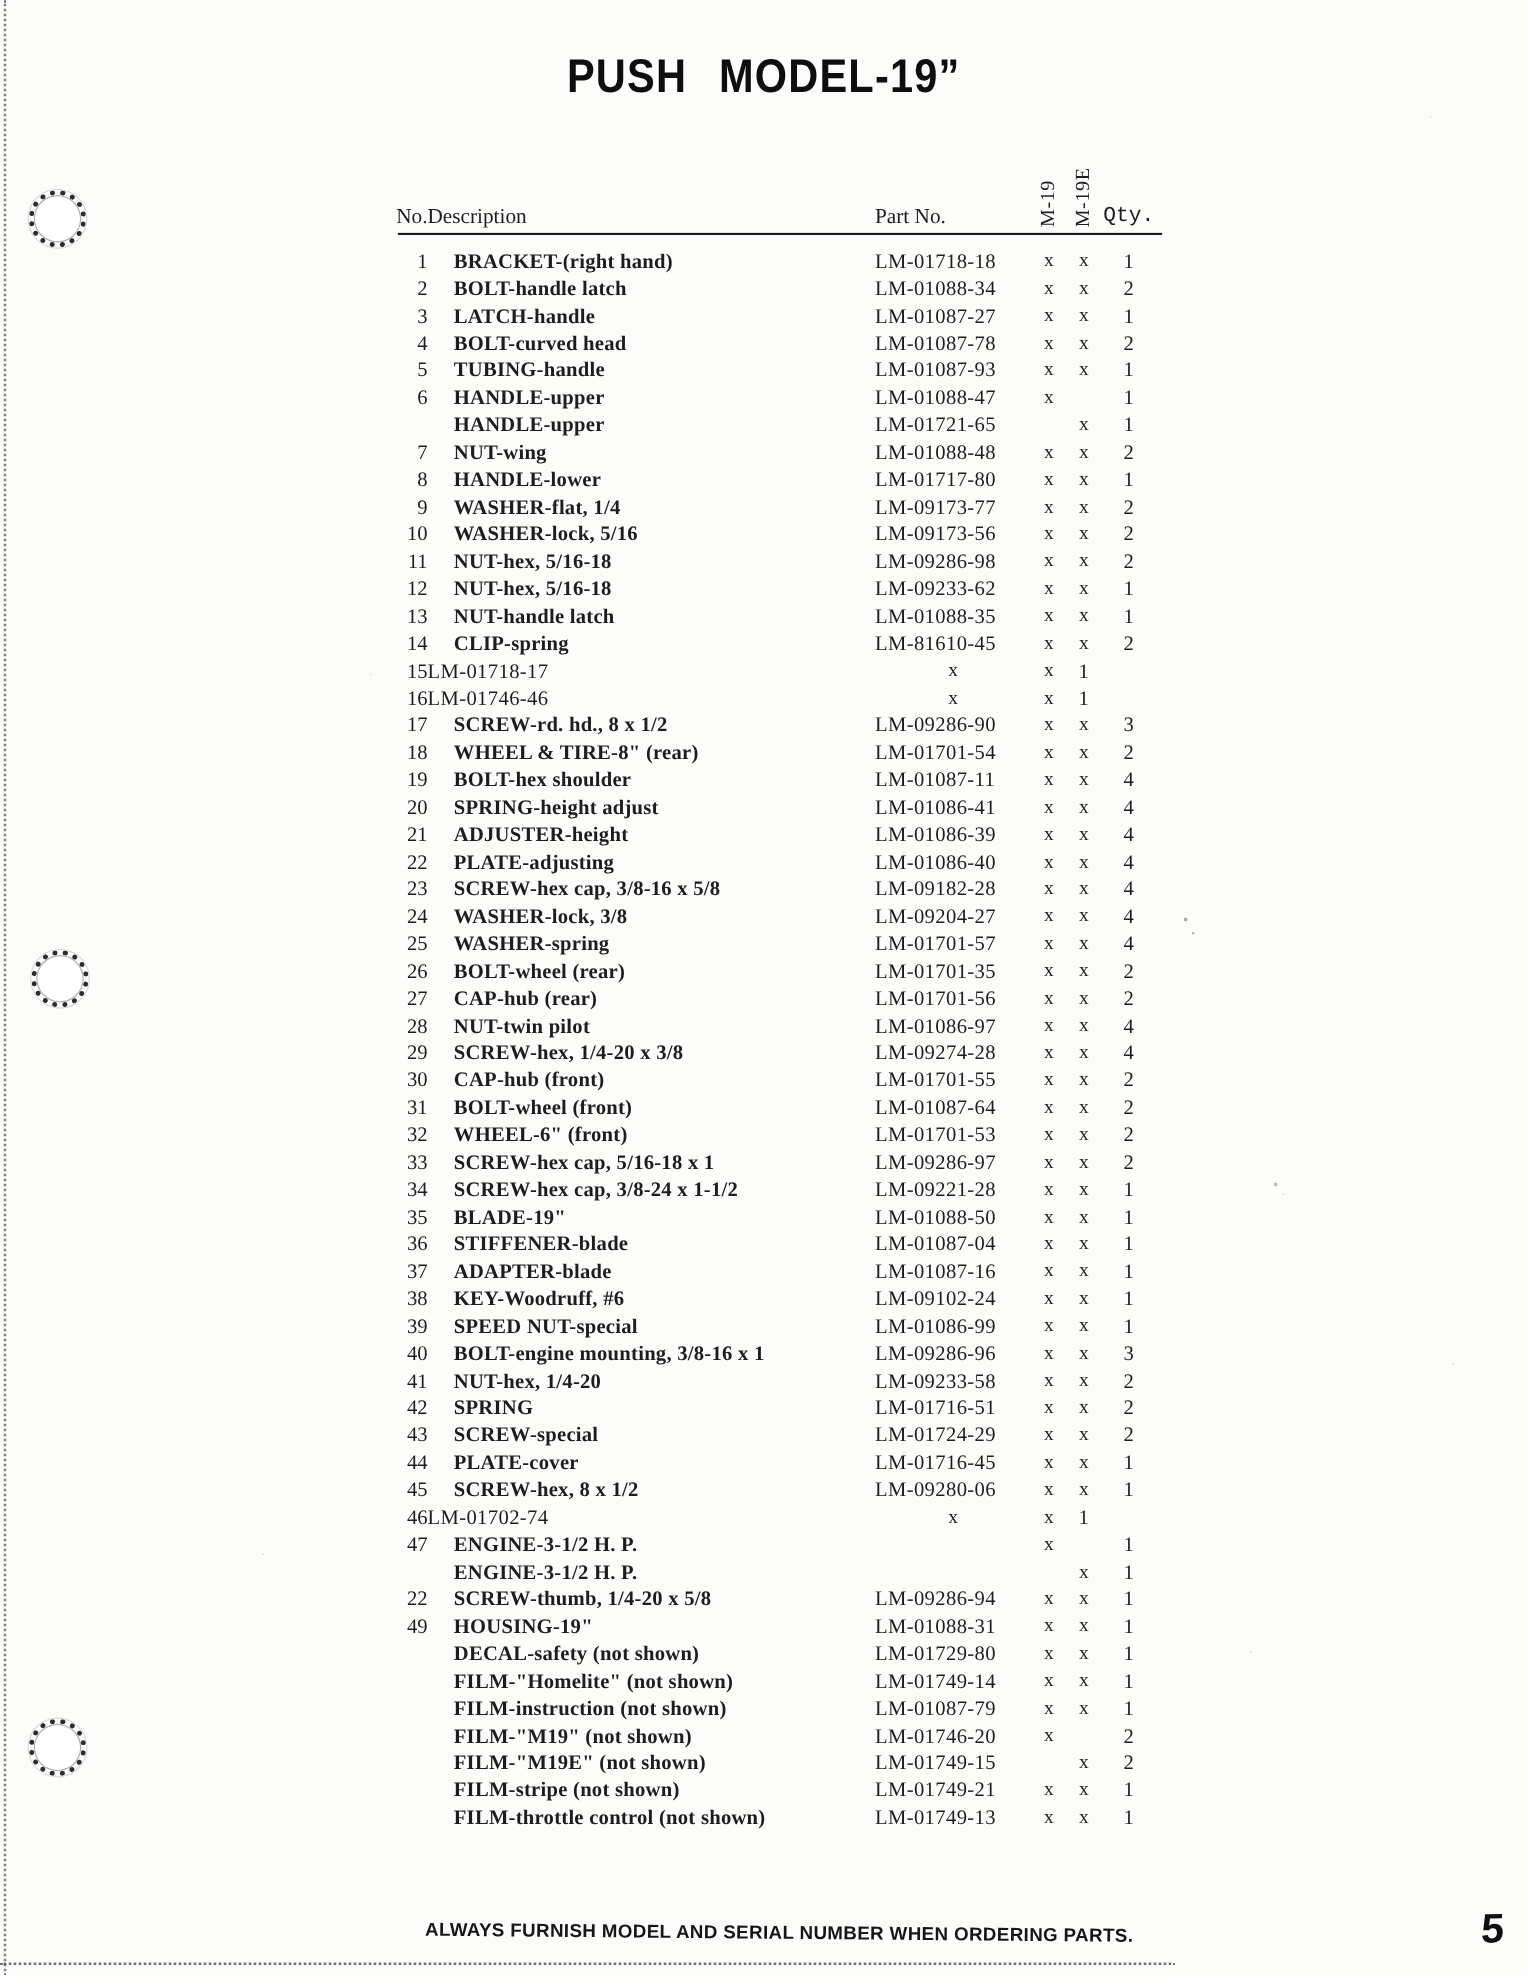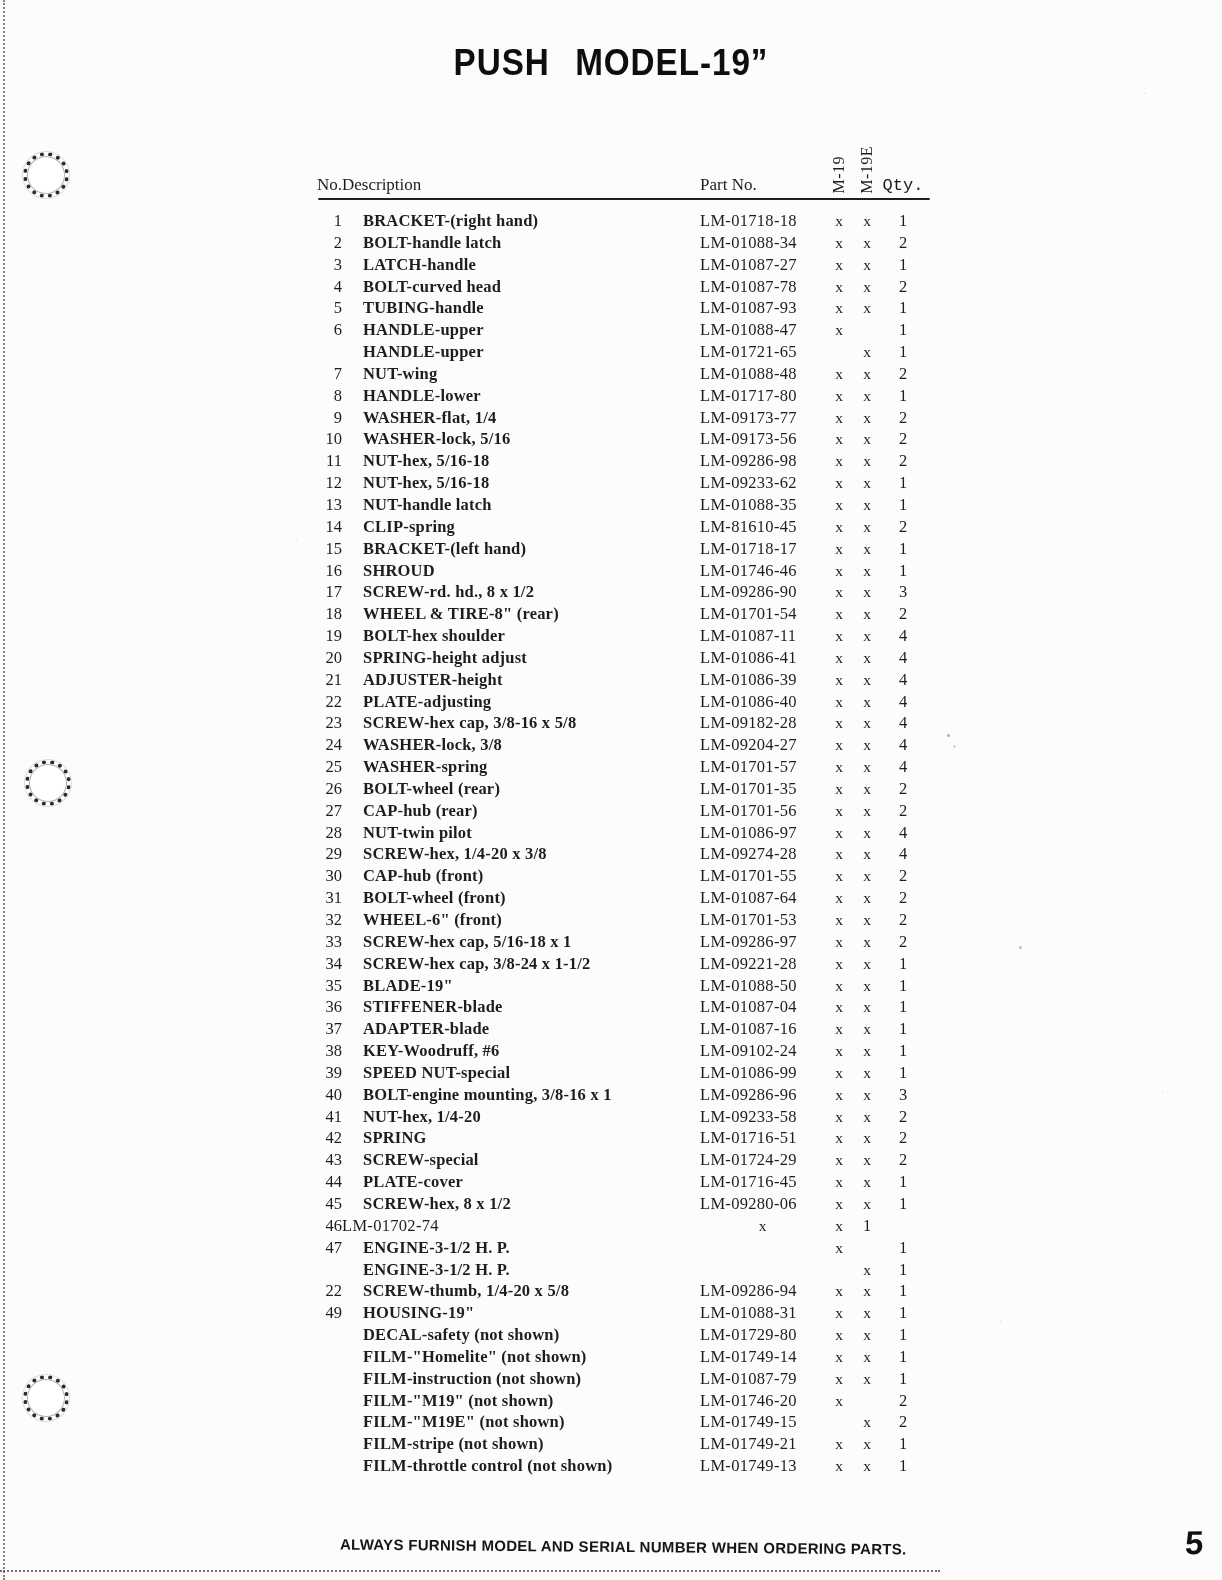--- a/index.html
+++ b/index.html
@@ -34,21 +34,21 @@
       -60px -350px 0 -1.5px #aaa, 230px 80px 0 -1.5px #b0b0b0;
   }
   
   .page-title{
     position:absolute;top:42px;left:0;width:1222px;text-align:center;
     font-family:"Liberation Sans", sans-serif;
     font-size:35px;font-weight:bold;letter-spacing:1px;word-spacing:16px;
     color:#0e0e0e;transform:scaleX(.95) scaleY(1.08);
   }
   
-  .parts-table{position:absolute;left:310px;top:124px;width:660px;}
+  .parts-table{position:absolute;left:310px;top:112px;width:660px;}
   .hdr{
     display:grid;grid-template-columns:32px 358px 125px 28px 28px 44px;
     align-items:end;height:72px;font-size:17px;
   }
   .hdr .h-no{text-align:right;padding-bottom:1px;}
   .hdr .h-desc{text-align:left;padding-right:90px;padding-bottom:1px;}
   .hdr .h-part{text-align:left;padding-bottom:1px;}
   .hdr .h-qty{text-align:center;padding-bottom:1px;font-family:Liberation Mono, monospace;}
   .vertical{
     writing-mode:vertical-rl;transform:rotate(180deg);
@@ -222,29 +222,27 @@
       <div class="row">
     <span class="c-no">14</span>
     <span class="c-desc">CLIP-spring</span>
     <span class="c-part">LM-81610-45</span>
     <span class="c-m19">x</span>
     <span class="c-m19e">x</span>
     <span class="c-qty">2</span>
   </div>
       <div class="row">
     <span class="c-no">15</span>
-    <span class="c-desc">BRACKET-(left hand)</span>
     <span class="c-part">LM-01718-17</span>
     <span class="c-m19">x</span>
     <span class="c-m19e">x</span>
     <span class="c-qty">1</span>
   </div>
       <div class="row">
     <span class="c-no">16</span>
-    <span class="c-desc">SHROUD</span>
     <span class="c-part">LM-01746-46</span>
     <span class="c-m19">x</span>
     <span class="c-m19e">x</span>
     <span class="c-qty">1</span>
   </div>
       <div class="row">
     <span class="c-no">17</span>
     <span class="c-desc">SCREW-rd. hd.,  8 x 1/2</span>
     <span class="c-part">LM-09286-90</span>
     <span class="c-m19">x</span>

